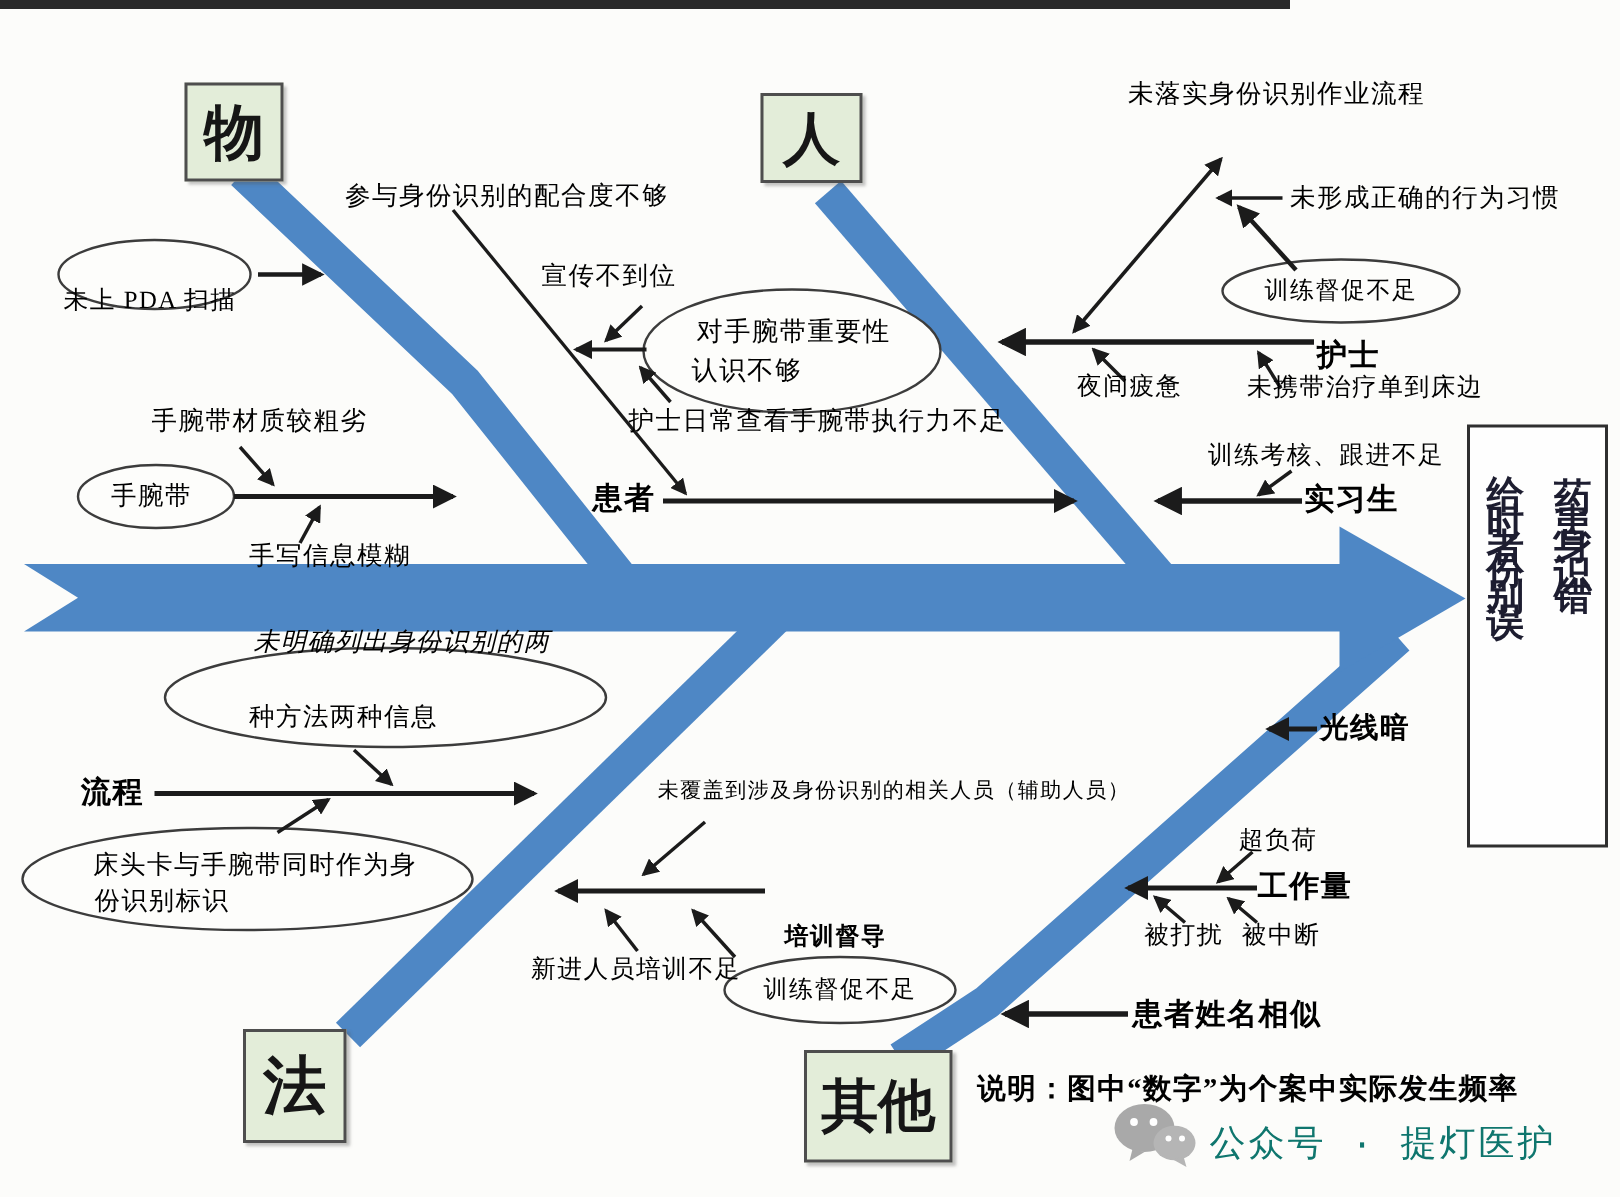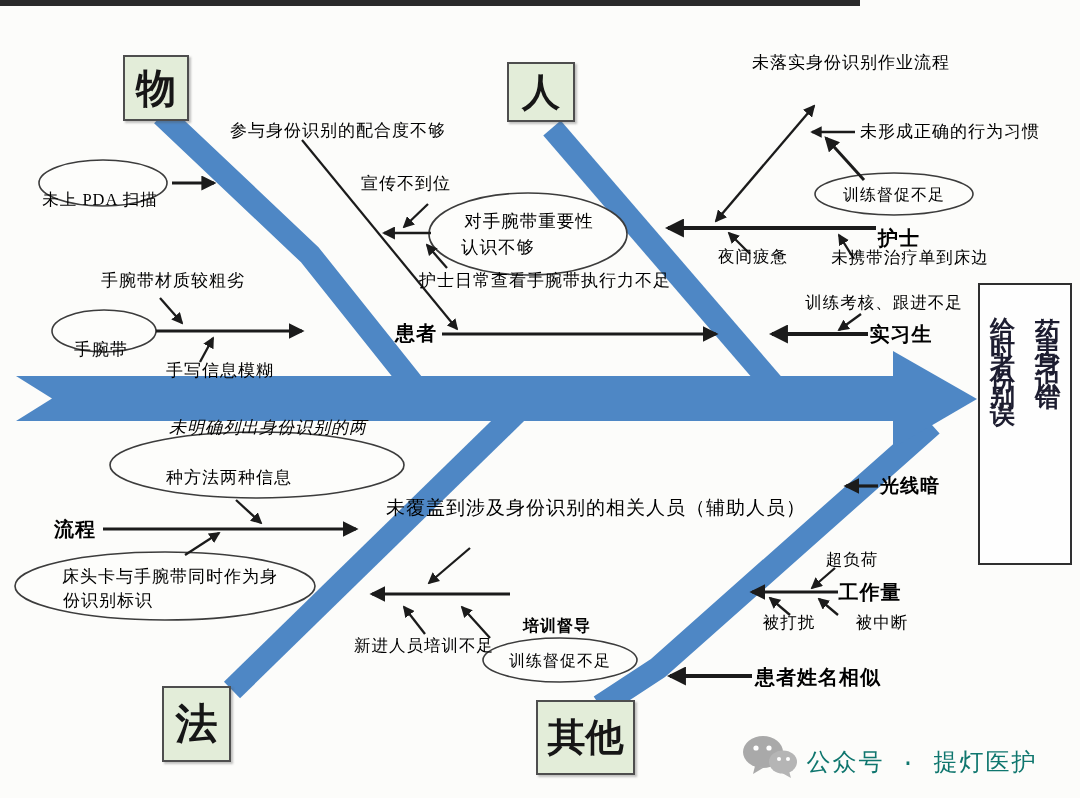--- a/index.html
+++ b/index.html
@@ -99,52 +99,53 @@
     <span>其他</span>
   </div>
 
   <div id="headbox">
     <div class="headcol">给时者份别误</div>
     <div class="headcol">药患身识错</div>
   </div>
 
   <div class="lbl" style="left:100px;top:200px;font-size:16.5px;">未上 PDA 扫描</div>
   <div class="lbl" style="left:173px;top:281px;font-size:17px;">手腕带材质较粗劣</div>
-  <div class="lbl" style="left:101px;top:331px;font-size:17px;margin-top:19px;">手腕带</div>
+  <div class="lbl" style="left:101px;top:331px;font-size:17px;">手腕带</div>
   <div class="lbl" style="left:194px;top:371px;font-size:17px;margin-left:26px;">手写信息模糊</div>
   <div class="lbl" style="left:338px;top:131px;font-size:17px;">参与身份识别的配合度不够</div>
   <div class="lbl" style="left:406px;top:184px;font-size:17px;">宣传不到位</div>
   <div class="lbl" style="left:529px;top:221px;font-size:17.5px;">对手腕带重要性</div>
   <div class="lbl" style="left:498px;top:247px;font-size:17.5px;">认识不够</div>
   <div class="lbl" style="left:545px;top:281px;font-size:17px;">护士日常查看手腕带执行力不足</div>
   <div class="lbl b" style="left:416px;top:333px;font-size:20px;">患者</div>
   <div class="lbl" style="left:851px;top:63px;font-size:17px;">未落实身份识别作业流程</div>
   <div class="lbl" style="left:950px;top:132px;font-size:17px;">未形成正确的行为习惯</div>
   <div class="lbl" style="left:894px;top:195px;font-size:16px;">训练督促不足</div>
   <div class="lbl b" style="left:899px;top:227px;font-size:20px;margin-top:11px;">护士</div>
   <div class="lbl" style="left:753px;top:257px;font-size:16.5px;">夜间疲惫</div>
   <div class="lbl" style="left:910px;top:258px;font-size:16.5px;">未携带治疗单到床边</div>
   <div class="lbl" style="left:884px;top:303px;font-size:16.5px;">训练考核、跟进不足</div>
   <div class="lbl b" style="left:901px;top:334px;font-size:20px;">实习生</div>
   <div class="lbl" style="left:268px;top:428px;font-size:17px;font-style:italic;">未明确列出身份识别的两</div>
   <div class="lbl" style="left:229px;top:478px;font-size:17px;">种方法两种信息</div>
   <div class="lbl b" style="left:75px;top:529px;font-size:20px;">流程</div>
   <div class="lbl" style="left:170px;top:577px;font-size:17px;">床头卡与手腕带同时作为身</div>
   <div class="lbl" style="left:108px;top:601px;font-size:17px;">份识别标识</div>
-  <div class="lbl" style="left:596px;top:508px;font-size:19px;">未覆盖到涉及身份识别的相关人员（辅助人员）</div>
+  <div class="lbl" style="left:596px;top:529px;font-size:14px;">未覆盖到涉及身份识别的相关人员（辅助人员）</div>
   <div class="lbl b" style="left:557px;top:626px;font-size:16px;">培训督导</div>
   <div class="lbl" style="left:424px;top:646px;font-size:16.5px;">新进人员培训不足</div>
   <div class="lbl" style="left:560px;top:661px;font-size:16px;">训练督促不足</div>
   <div class="lbl b" style="left:910px;top:486px;font-size:19px;">光线暗</div>
   <div class="lbl" style="left:852px;top:560px;font-size:16.5px;">超负荷</div>
   <div class="lbl b" style="left:870px;top:592px;font-size:20px;">工作量</div>
   <div class="lbl" style="left:789px;top:623px;font-size:16.5px;">被打扰</div>
-  <div class="lbl" style="left:854px;top:623px;font-size:16.5px;margin-left:28px;">被中断</div>
+  <div class="lbl" style="left:854px;top:623px;font-size:16.5px;">被中断</div>
   <div class="lbl b" style="left:818px;top:677px;font-size:20px;">患者姓名相似</div>
 
+  <div class="lbl b" style="left:832px;top:727px;font-size:19px;">说明：图中“数字”为个案中实际发生频率</div>
 
   <svg id="wechat" width="58" height="46" viewBox="0 0 58 46">
     <ellipse cx="22" cy="18" rx="20" ry="16" fill="#a9a9a9"></ellipse>
     <path d="M14 32 L12 40 L22 34 Z" fill="#a9a9a9"></path>
     <circle cx="15" cy="14" r="2.6" fill="#fff"></circle>
     <circle cx="28" cy="14" r="2.6" fill="#fff"></circle>
     <ellipse cx="42" cy="28" rx="14" ry="11.5" fill="#b5b5b5"></ellipse>
     <path d="M48 37 L50 44 L41 39 Z" fill="#b5b5b5"></path>
     <circle cx="38" cy="25" r="2" fill="#fff"></circle>
     <circle cx="47" cy="25" r="2" fill="#fff"></circle>

